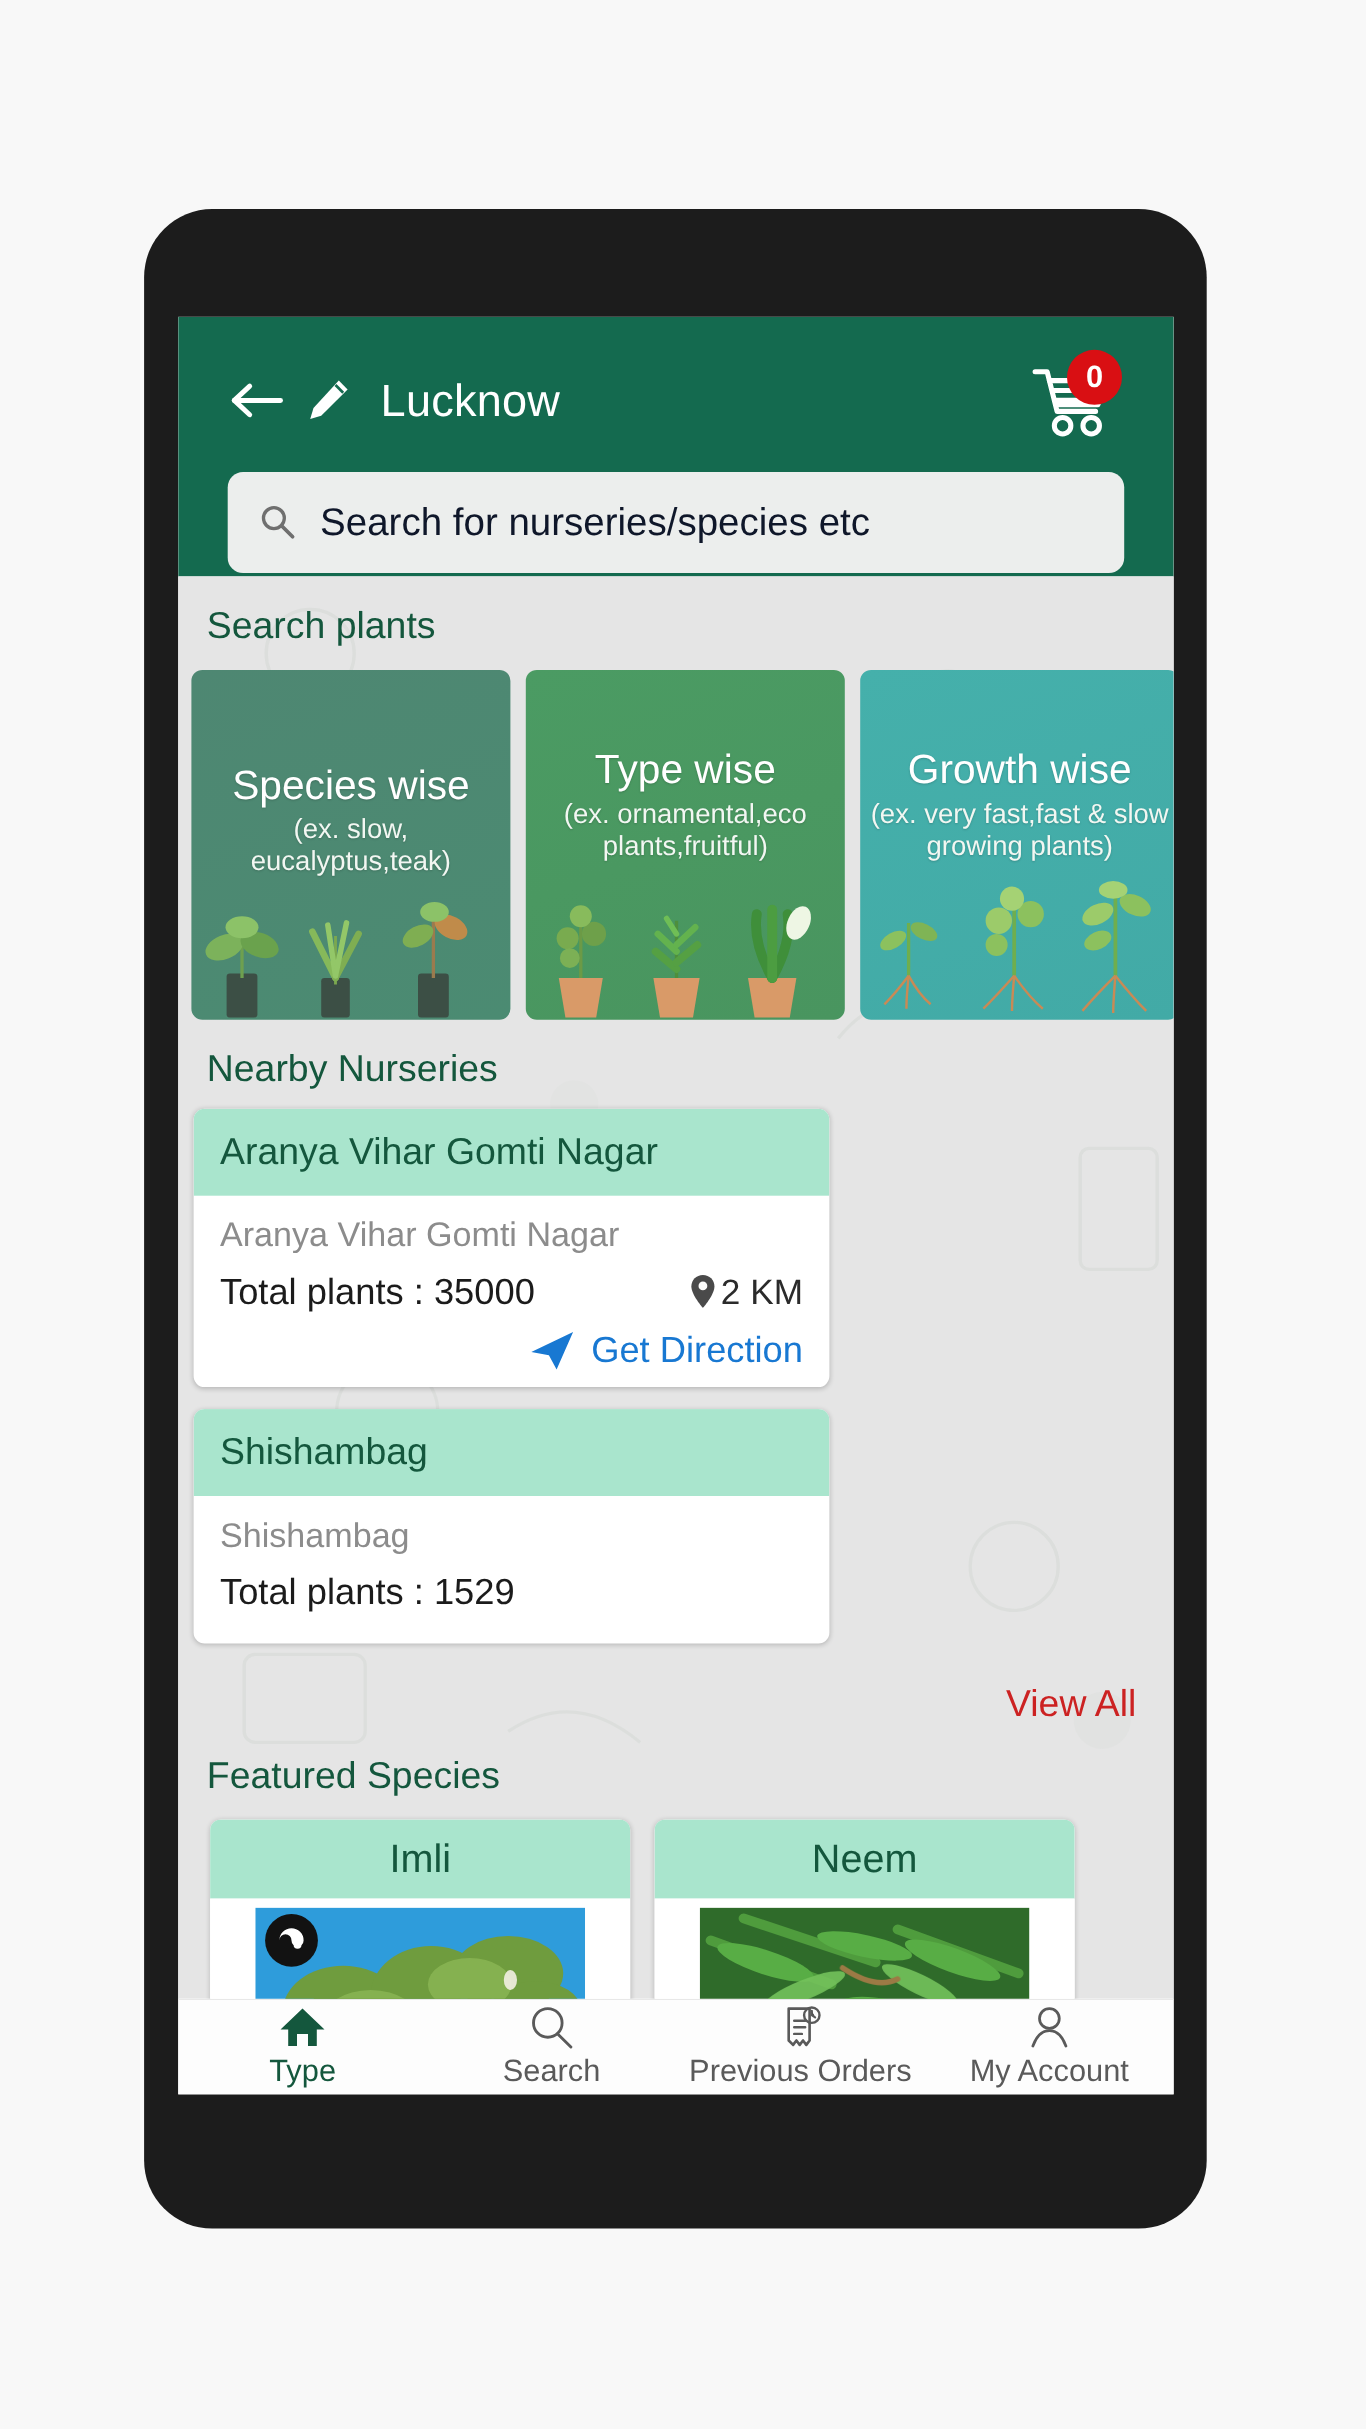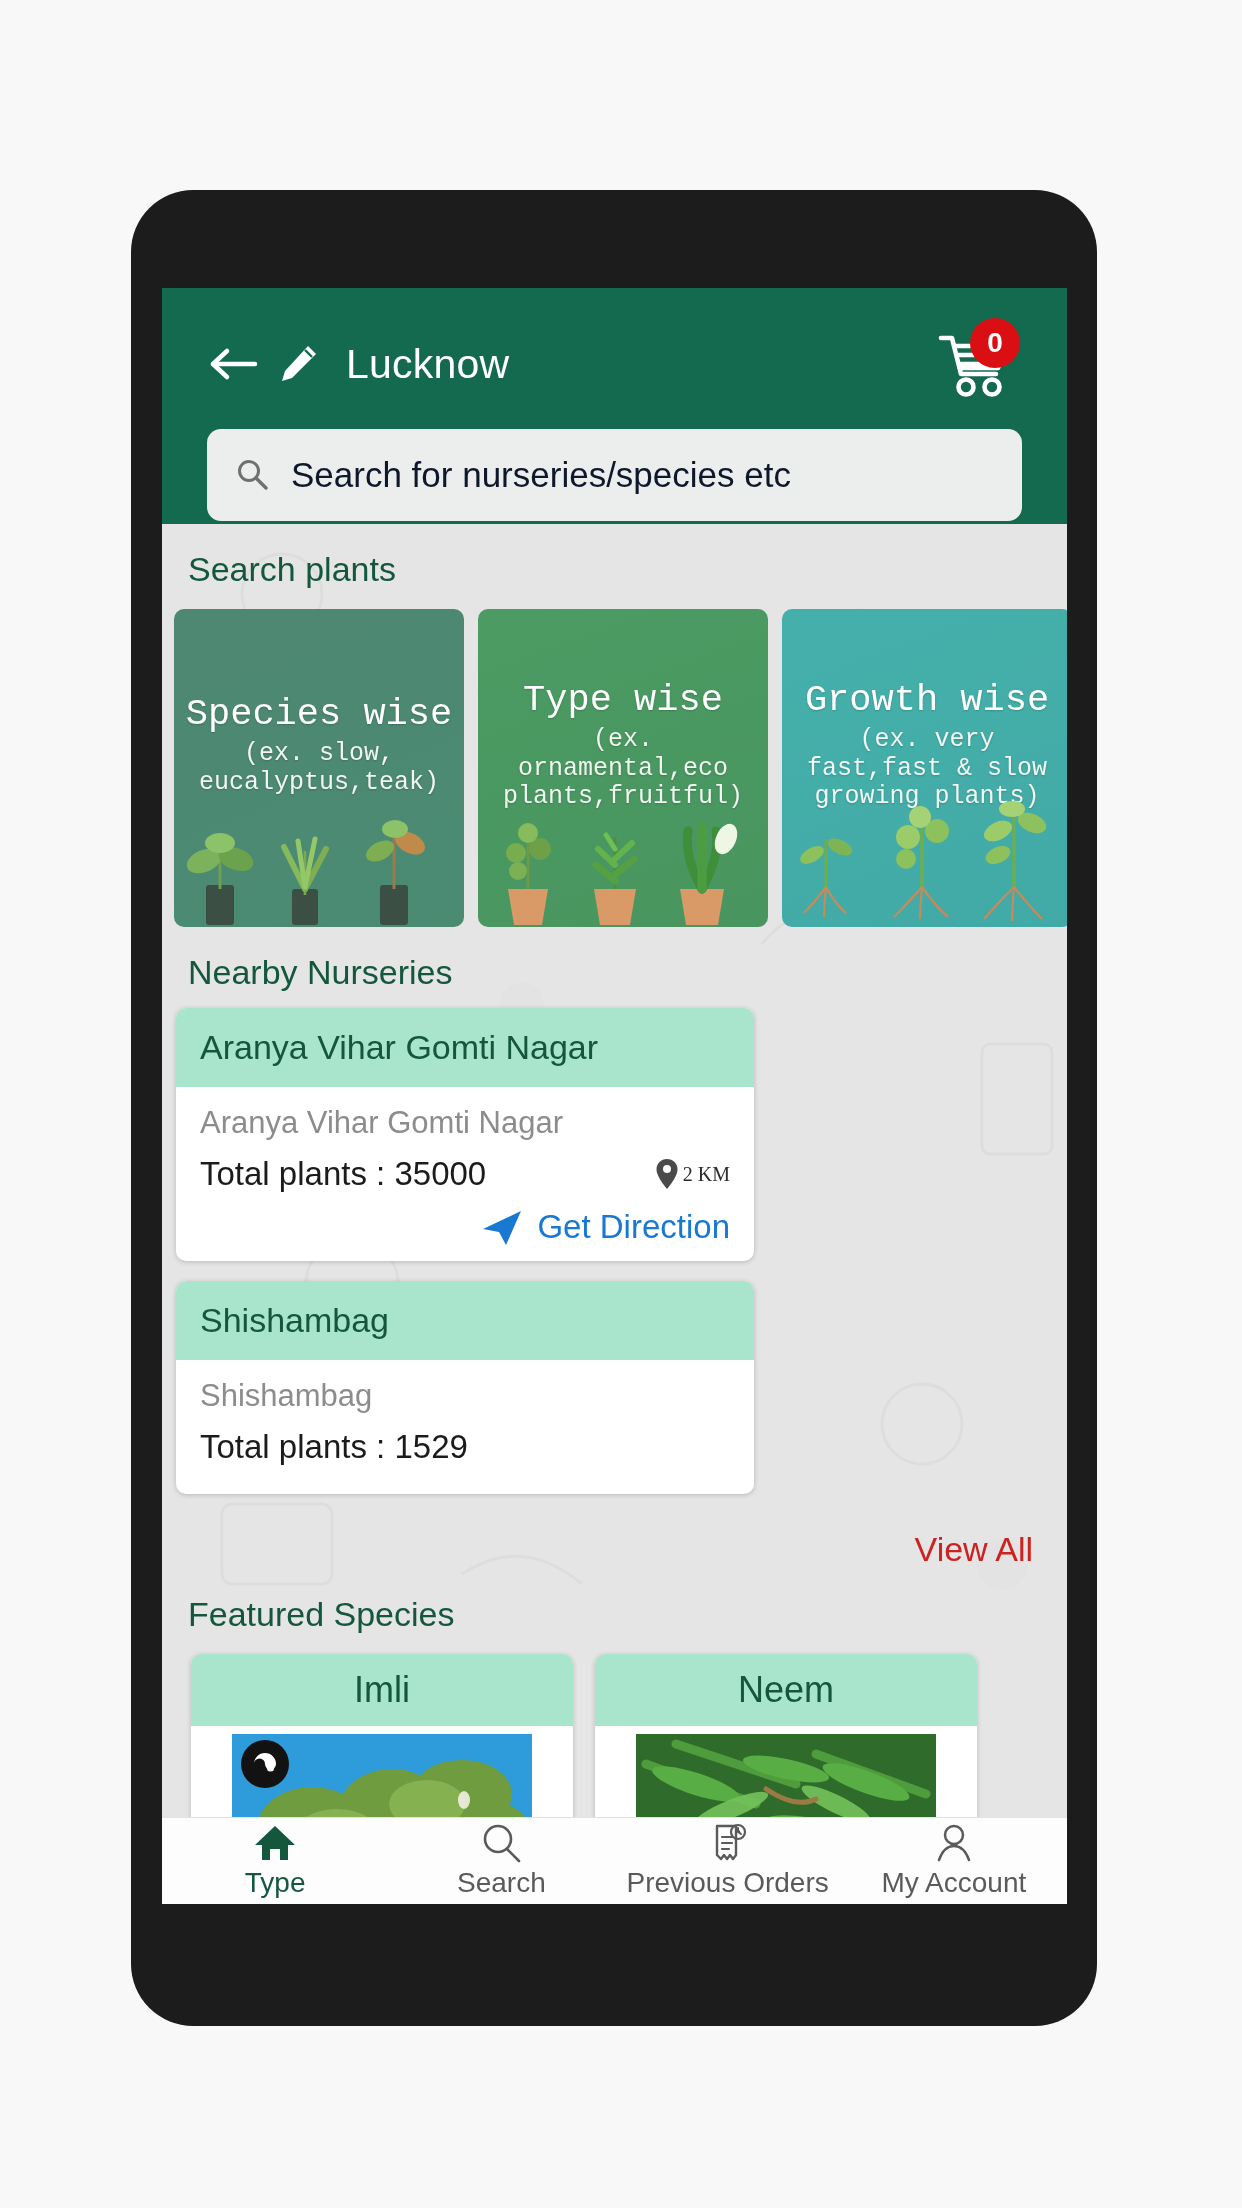--- a/index.html
+++ b/index.html
@@ -154,21 +154,20 @@
     z-index: 2;
   }
 
   
   .cat-row {
     display: flex;
     gap: 14px;
     padding: 20px 0 0 12px;
     position: relative;
     z-index: 2;
-    font-family: Liberation Mono, monospace;
   }
 
   .cat-card {
     width: 290px;
     height: 318px;
     border-radius: 10px;
     position: relative;
     overflow: hidden;
     cursor: pointer;
     flex: 0 0 auto;
@@ -250,23 +249,22 @@
     justify-content: space-between;
   }
 
   .nursery-total { color: #1b1b1b; font-size: 33px; }
 
   .nursery-dist {
     display: flex;
     align-items: center;
     gap: 4px;
     color: #2b2b2b;
-    font-size: 20px;
+    font-size: 32px;
     white-space: nowrap;
-    font-family: Liberation Serif, serif;
   }
 
   .get-direction {
     display: flex;
     align-items: center;
     justify-content: flex-end;
     gap: 14px;
     margin-top: 14px;
     color: #1878d2;
     font-size: 33px;

